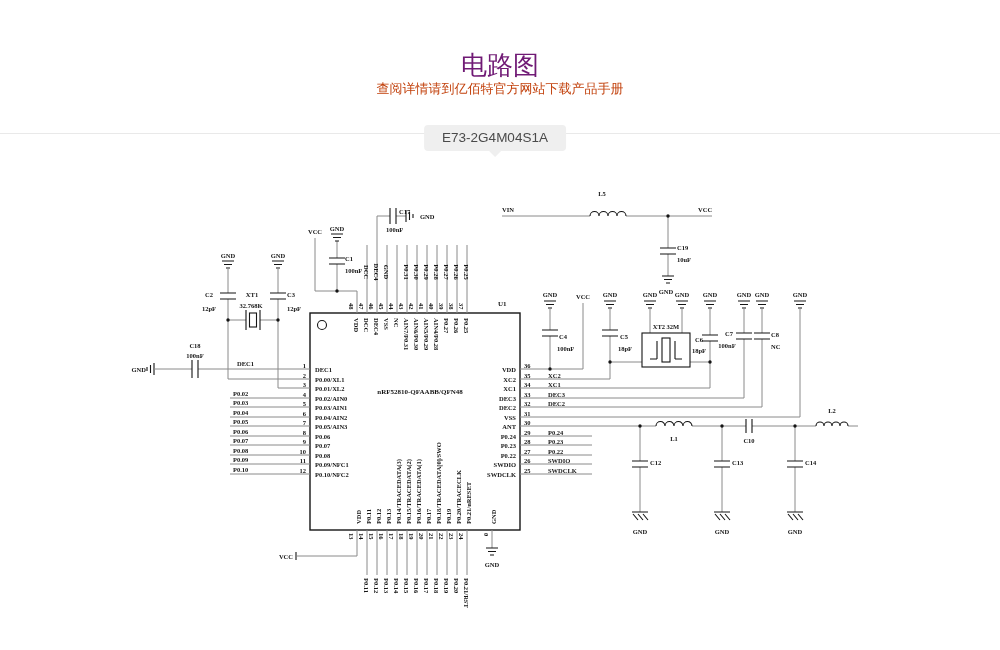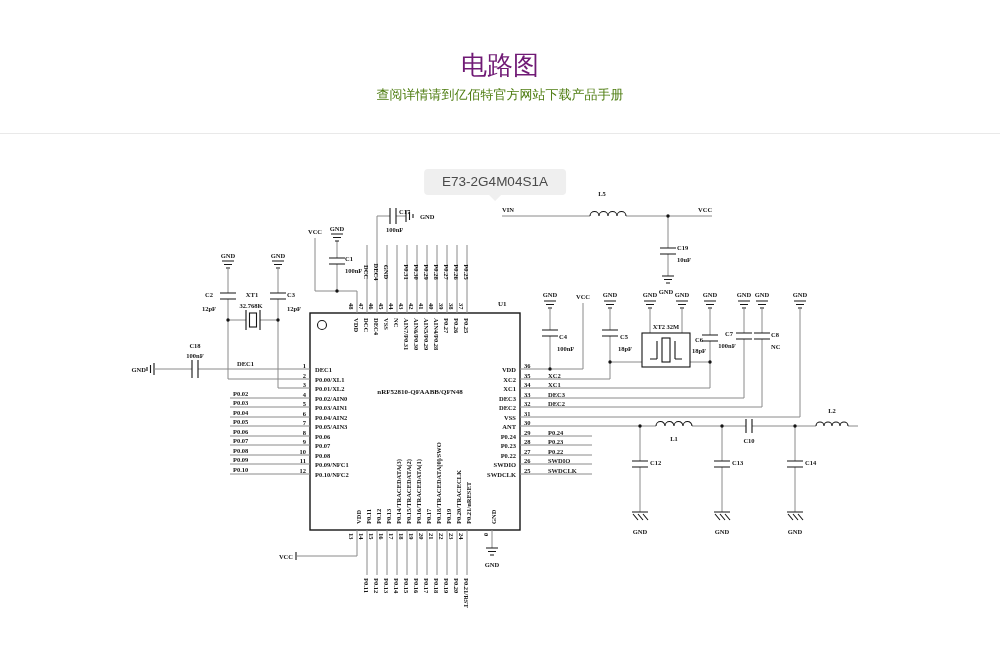--- a/index.html
+++ b/index.html
@@ -1,26 +1,26 @@
 <!DOCTYPE html>
 <html><head>
 <meta charset="utf-8">
 <style>
   html,body{margin:0;padding:0;background:#fff;}
   .page{position:relative;width:1000px;height:650px;background:#fff;overflow:hidden;
         font-family:"Liberation Sans","DejaVu Sans",sans-serif;}
   .title{position:absolute;top:48px;left:0;width:100%;text-align:center;
          font-size:26px;font-weight:500;color:#701a75;}
-  .subtitle{position:absolute;top:86px;left:0;width:100%;text-align:center;
-         font-size:13px;color:#4d7c0f;}
+  .subtitle{position:absolute;top:80px;left:0;width:100%;text-align:center;
+         font-size:13px;color:#c2410c;}
   .divider{position:absolute;top:133px;left:0;width:1000px;height:0;
          border-top:1px solid #e9e9e9;}
   .tab{position:absolute;top:125px;left:495px;transform:translateX(-50%);
        background:#efefef;border-radius:4px;padding:5px 18px 6px;
-       font-size:13.5px;color:#4a4a4a;white-space:nowrap;margin-top:44px;}
+       font-size:13.5px;color:#4a4a4a;white-space:nowrap;}
   .tab:after{content:"";position:absolute;left:50%;margin-left:-6px;bottom:-6px;
        border:6px solid transparent;border-top-color:#efefef;border-bottom:none;}
   svg text{font-family:"Liberation Serif","DejaVu Serif",serif;fill:#151515;}
   .st{font-size:6.5px;font-weight:bold;}
   .stc{font-size:7px;font-weight:bold;}
   .wg{stroke:#8a8a8a;stroke-width:1;fill:none;}
   .wb{stroke:#151515;stroke-width:1.1;fill:none;}
   .chip{stroke:#151515;stroke-width:1.4;fill:none;}
 </style>
 </head>

